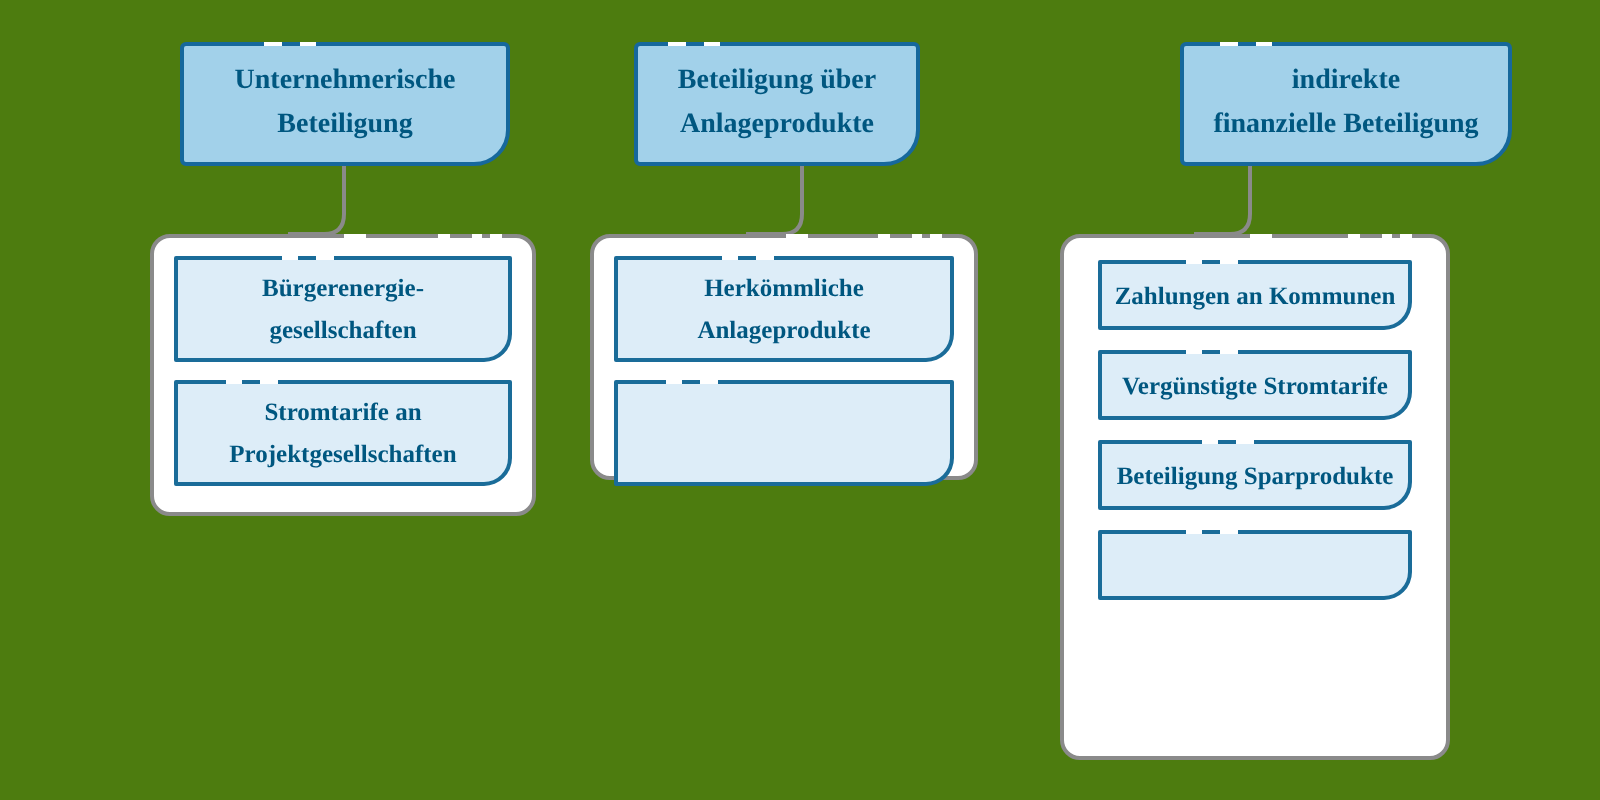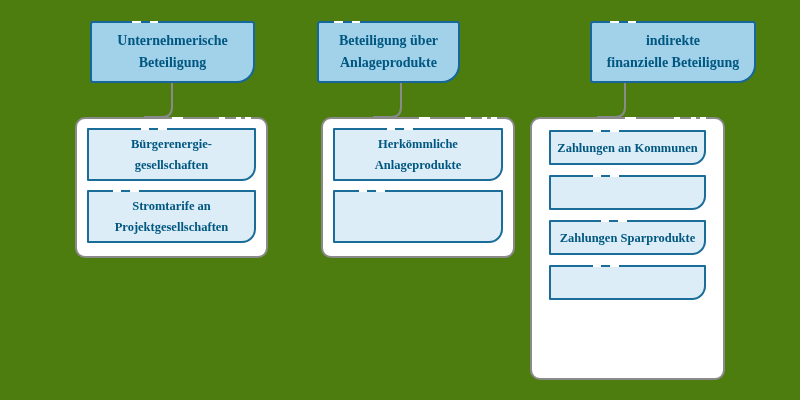--- a/index.html
+++ b/index.html
@@ -18,21 +18,21 @@
   #header2 { left:317px; top:21px; width:143px; height:62px; }
   #header3 { left:542px; top:21px; width:166px; height:62px;margin-left:48px; }
 
   
   .container-box {
     position:absolute; box-sizing:border-box;
     background:#ffffff; border:2px solid #8a8a8a; border-radius:10px;
     display:flex; flex-direction:column; align-items:center;
   }
   #container1 { left:75px;  top:117px; width:193px; height:141px; padding:9px 10px;  gap:9px; }
-  #container2 { left:321px; top:117px; width:194px; height:141px; padding:9px 10px;  gap:9px; }
+  #container2 { left:295px; top:117px; width:194px; height:123px; padding:9px 10px;  gap:9px; }
   #container3 { left:530px; top:117px; width:195px; height:263px; padding:11px 17px; gap:10px; }
 
   
   .item-box {
     position:relative; box-sizing:border-box; width:100%;
     background:#ddedf8; border:2px solid #1a6c99;
     border-radius:1px 1px 14px 1px;
     color:#005780; font-weight:bold; font-size:12.5px;
     display:flex; align-items:center; justify-content:center; text-align:center;
     flex:0 0 auto;
@@ -134,23 +134,24 @@
   </svg>
   <div class="container-box" id="container3">
     <span class="cnotch-center"></span>
     <span class="cnotch-right"></span>
     <div class="item-box">
       <span class="notch"></span>
       <span class="txt">Zahlungen an Kommunen</span>
     </div>
     <div class="item-box">
       <span class="notch"></span>
+      <span class="txt">Vergünstigte Stromtarife</span>
     </div>
     <div class="item-box">
       <span class="notch"></span>
-      <span class="txt">Zahlungen Sparprodukte</span>
+      <span class="txt">Beteiligung Sparprodukte</span>
     </div>
     <div class="item-box">
       <span class="notch"></span>
     </div>
   </div>
 
 </div>
 
 </body></html>

